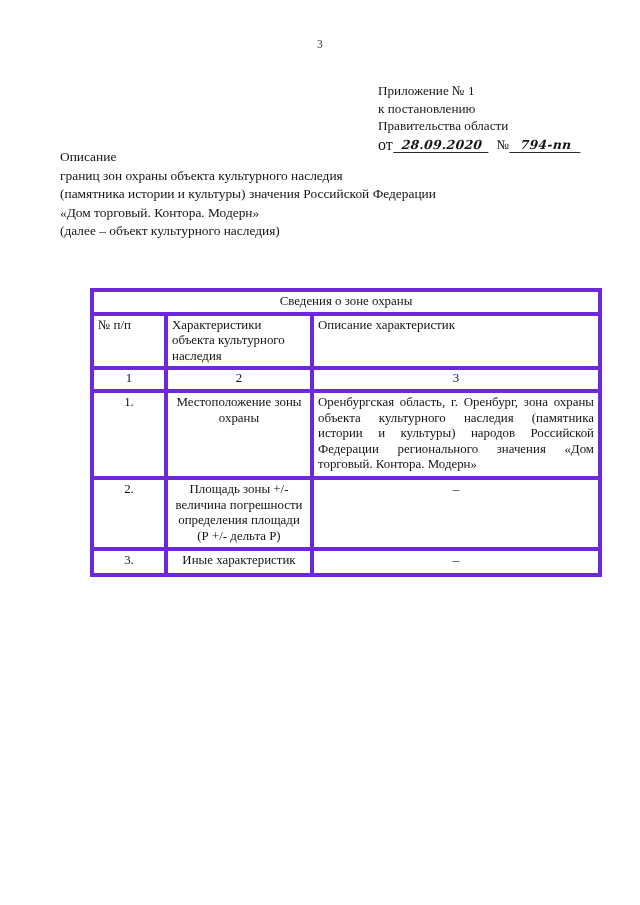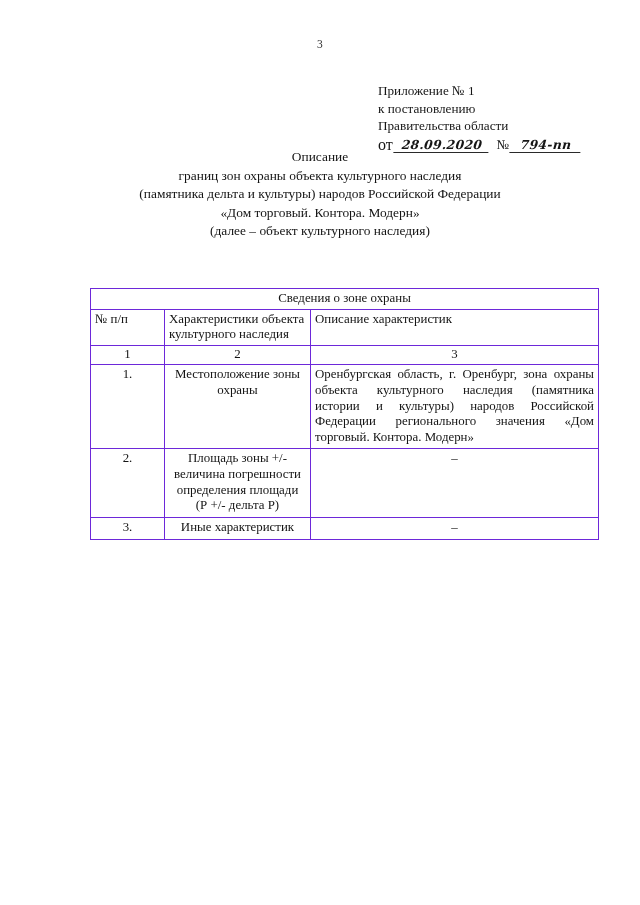--- a/index.html
+++ b/index.html
@@ -70,39 +70,38 @@
   .hand-date { min-width: 86px; text-align: center; }
   .hand-num  { min-width: 62px; text-align: center; }
   .num-sign  { margin-left: 8px; font-size: 13.2px; }
 
   
   .doc-title {
     position: absolute;
     top: 148px;
     left: 60px;
     width: 520px;
-    text-align: center;
     font-size: 13.4px;
     line-height: 18.6px;
     color: #141414;
   }
 
   
   .zone-table {
     position: absolute;
     left: 90px;
     top: 288px;
     width: 508px;
     border-collapse: collapse;
     table-layout: fixed;
     font-size: 12.9px;
     color: #141414;
   }
   .zone-table td {
-    border: 1px solid #6d28d9;
+    border: 4px solid #6d28d9;
     padding: 2px 4px;
     vertical-align: top;
     line-height: 15.6px;
   }
   .col-num   { width: 74px; }
   .col-char  { width: 146px; }
   .col-desc  { width: 288px; }
 
   .table-caption-cell {
     text-align: center;
@@ -144,21 +143,21 @@
       <span class="lbl">от</span>
       <span class="hand hand-date">28.09.2020</span>
       <span class="num-sign">№</span>
       <span class="hand hand-num">794-пп</span>
     </div>
   </div>
 
   <div class="doc-title">
     <div>Описание</div>
     <div>границ зон охраны объекта культурного наследия</div>
-    <div>(памятника дельта и культуры) народов Российской Федерации</div>
+    <div>(памятника истории и культуры) значения Российской Федерации</div>
     <div>«Дом торговый. Контора. Модерн»</div>
     <div>(далее – объект культурного наследия)</div>
   </div>
 
   <table class="zone-table">
     <colgroup>
       <col class="col-num">
       <col class="col-char">
       <col class="col-desc">
     </colgroup>

